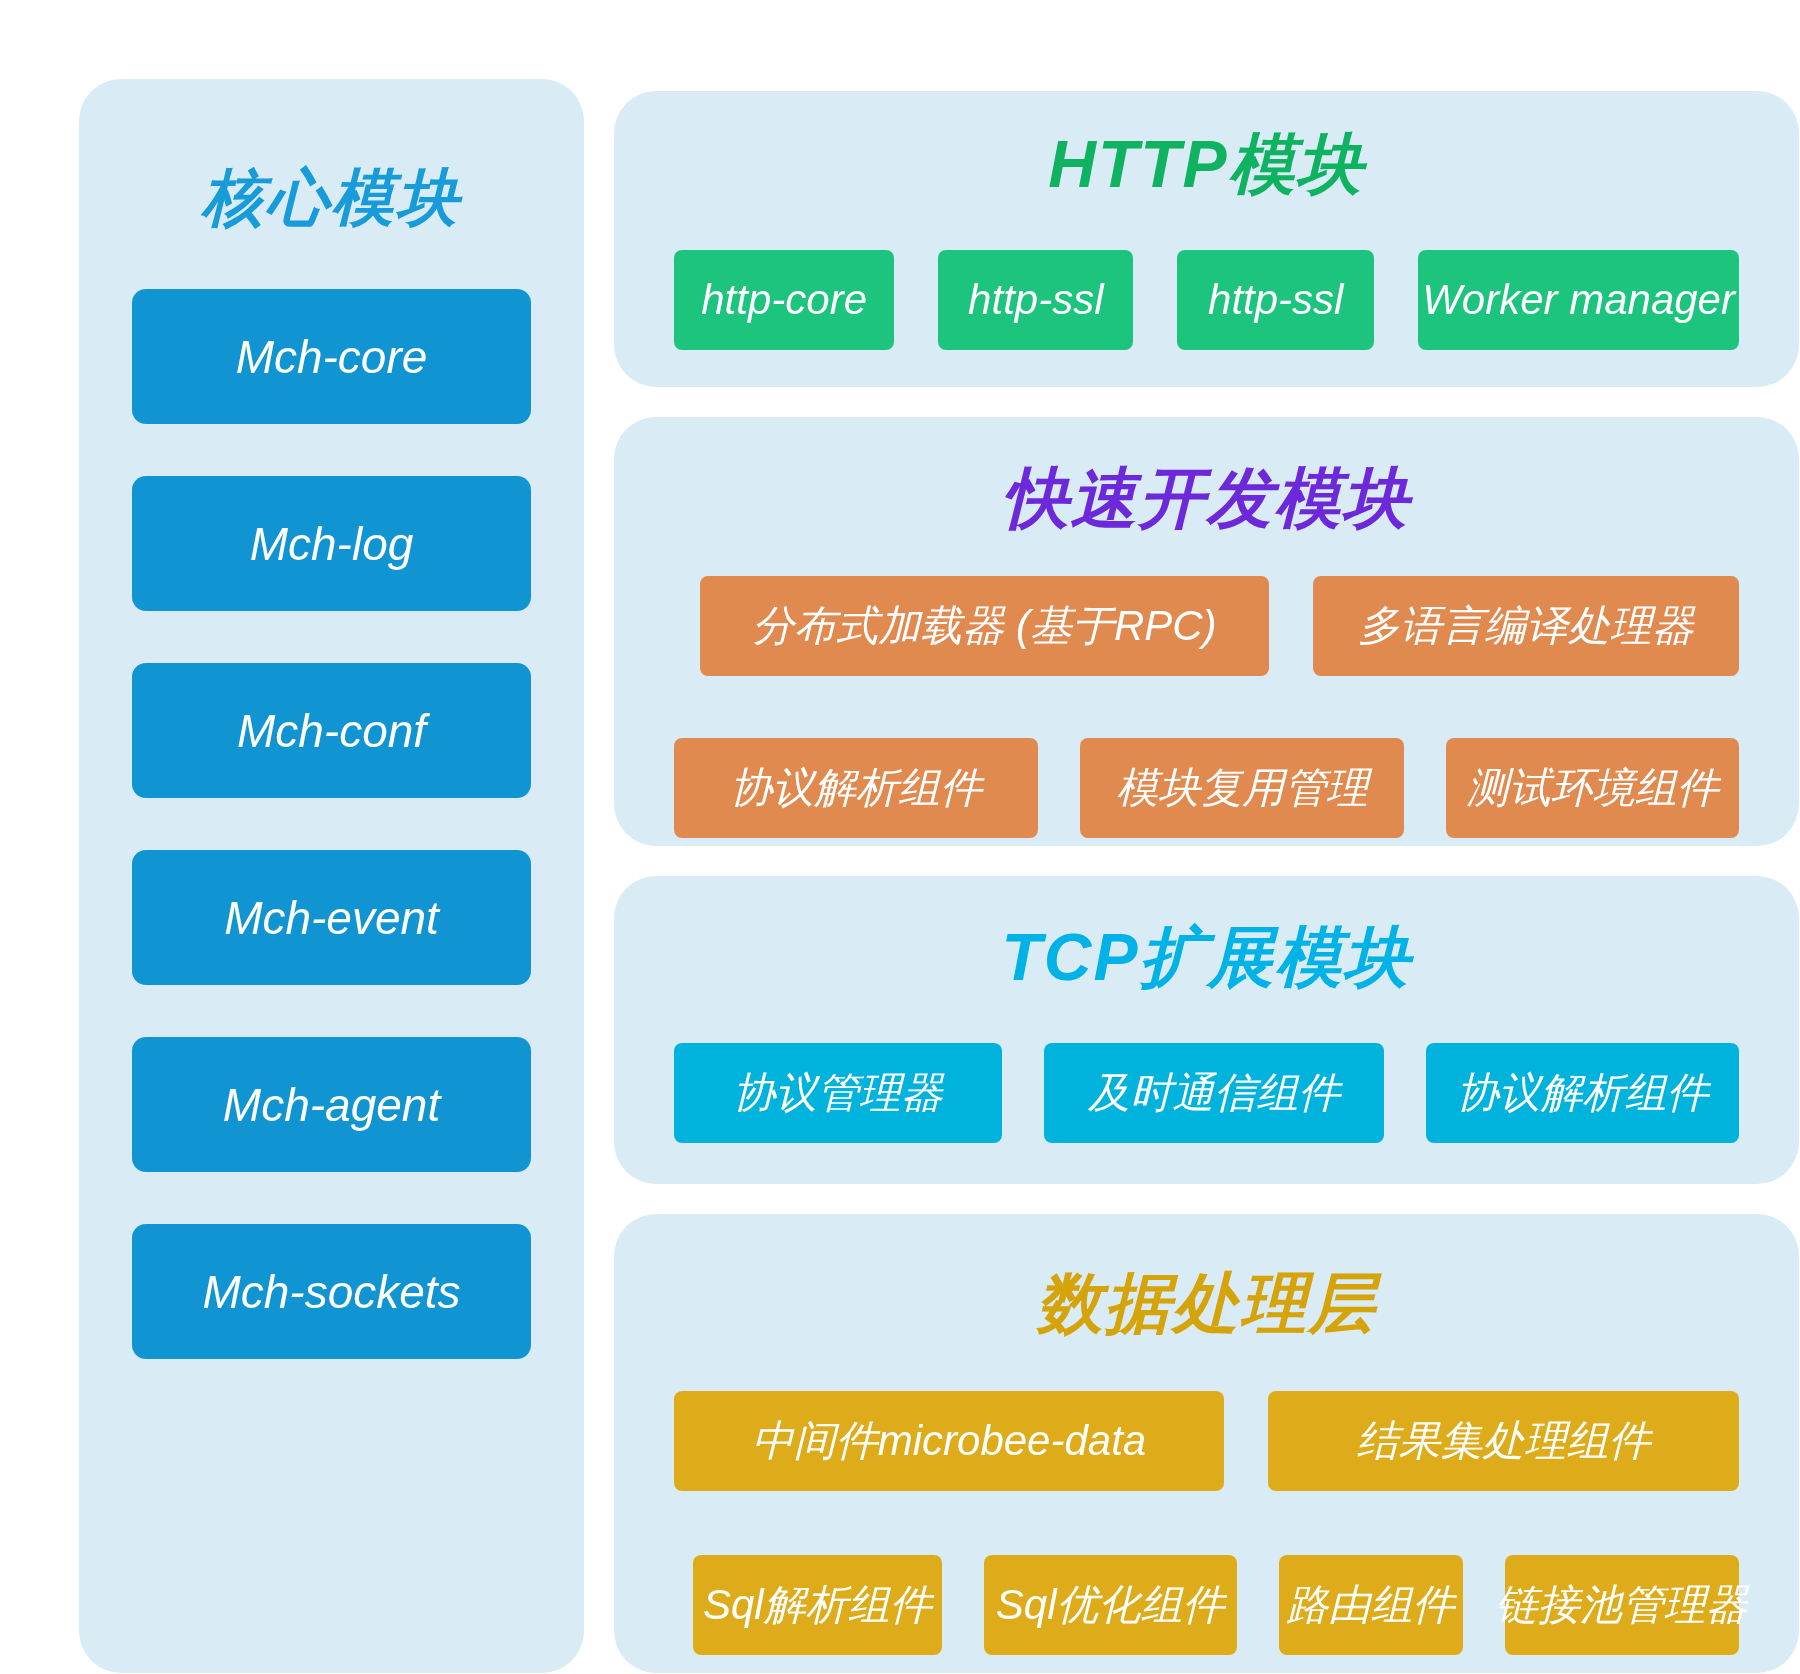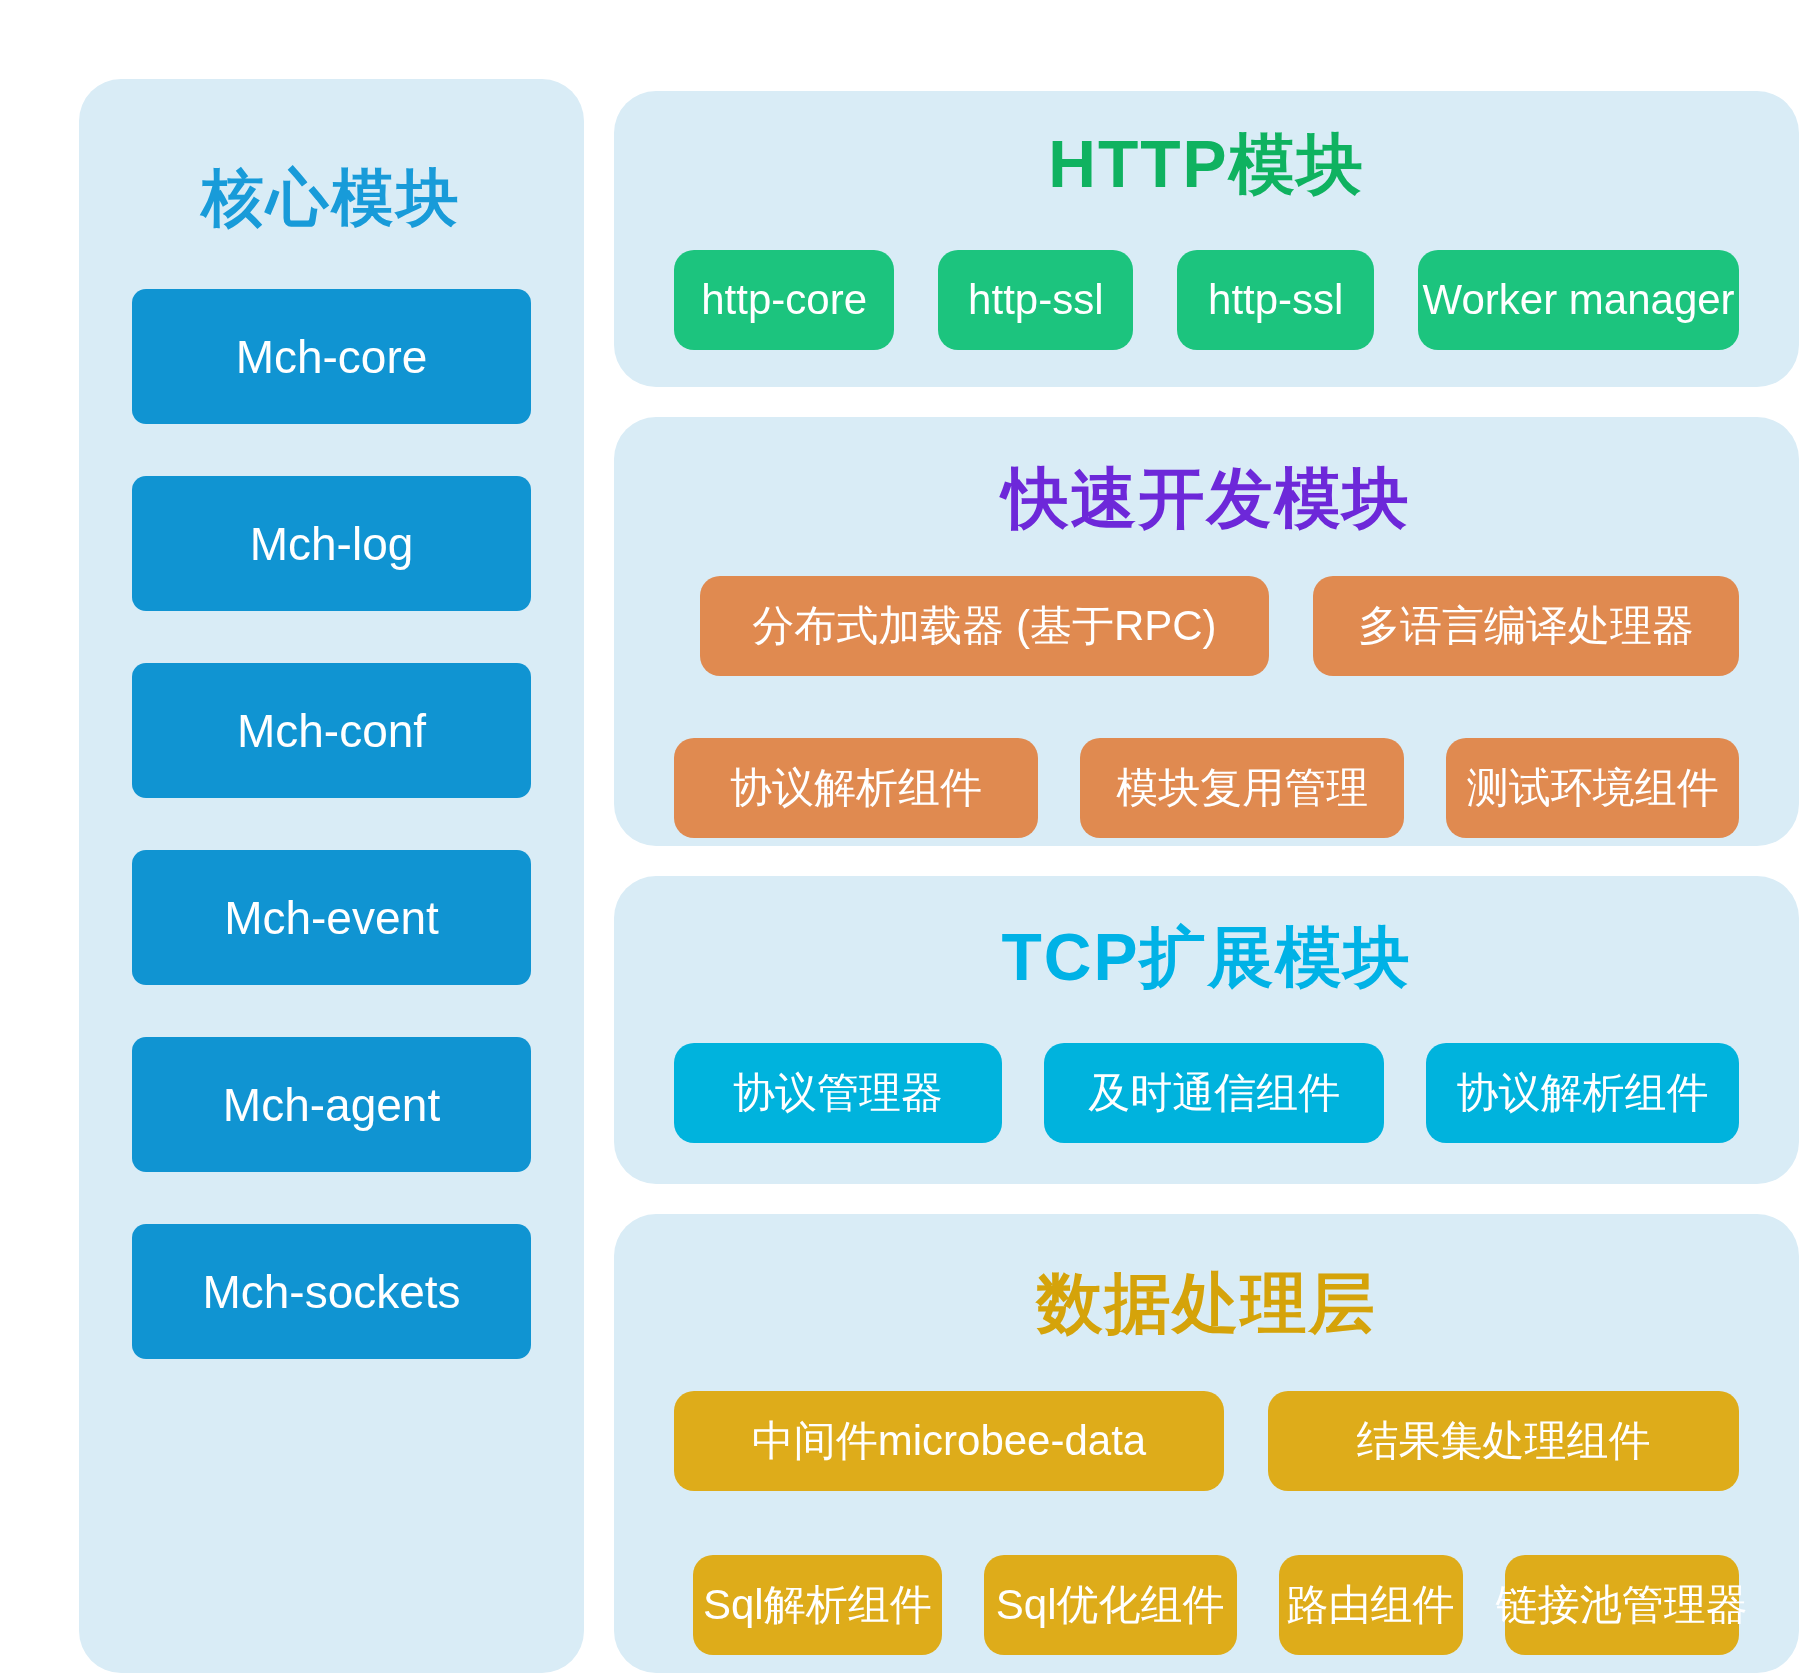--- a/index.html
+++ b/index.html
@@ -1,15 +1,15 @@
 <!DOCTYPE html>
 <html><head>
 <meta charset="utf-8">
 <style>
-  * { margin: 13px; padding: 0; box-sizing: border-box; }
+  * { margin: 13px; padding: 0; box-sizing: border-box; font-style: italic; }
   html, body { width: 1800px; height: 1674px; }
   body {
     background: #ffffff;
     font-family: "Liberation Sans", "DejaVu Sans", sans-serif;
     position: relative;
     overflow: hidden;
   }
 
   
   .sidebar {
@@ -71,21 +71,21 @@
   .row { display: flex; gap: 18px; }
   .p-http .row          { margin-top: 38px; }
   .p-dev  .row.r1       { margin-top: 30px; padding-left: 26px; }
   .p-dev  .row.r2       { margin-top: 36px; gap: 16px; }
   .p-tcp  .row          { margin-top: 38px; gap: 16px; }
   .p-data .row.r1       { margin-top: 40px; }
   .p-data .row.r2       { margin-top: 38px; gap: 16px; padding-left: 19px; }
 
   .box {
     height: 100px;
-    border-radius: 20px;
+    border-radius: 8px;
     color: #ffffff;
     font-size: 42px;
     display: flex;
     align-items: center;
     justify-content: center;
     flex-basis: 0;
     min-width: 0;
     white-space: nowrap;
   }
   .b-http { background: #1cc47e; }

